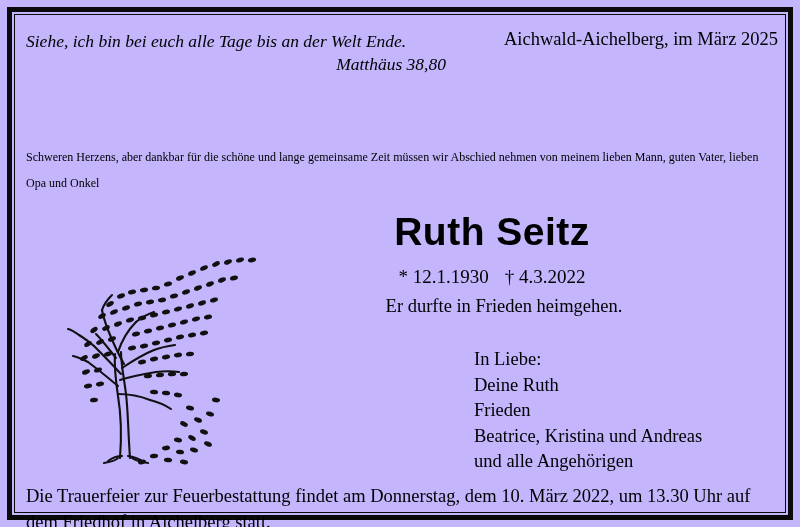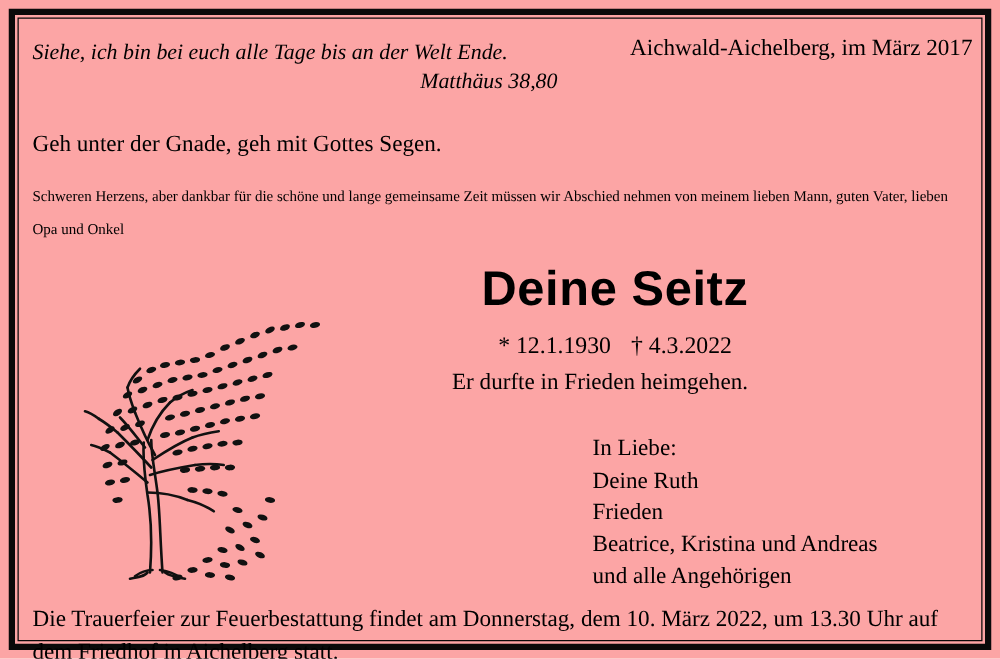--- a/index.html
+++ b/index.html
@@ -12,21 +12,21 @@
     height: 527px;
     overflow: hidden;
     font-family: "Liberation Serif", serif;
     color: #000000;
   }
   #obituary {
     position: relative;
     width: 800px;
     height: 527px;
     box-sizing: border-box;
-    background: #fca5a5;
+    background: #c4b5fd;
   }
   .border-outer {
     position: absolute;
     left: 7px;
     top: 7px;
     width: 786px;
     height: 513px;
     box-sizing: border-box;
     border: 5px solid #0a0a0a;
   }
@@ -117,21 +117,21 @@
     width: 420px;
     text-align: center;
     font-size: 19px;
     line-height: 26px;
     margin-top: 11px;
   }
   .dates .gap { display: inline-block; width: 16px; }
 
   .peace-line {
     position: absolute;
-    left: 248px;
+    left: 272px;
     top: 271px;
     width: 420px;
     text-align: center;
     font-size: 18.5px;
     line-height: 26px;
   }
 
   .signers {
     position: absolute;
     left: 452px;
@@ -166,28 +166,27 @@
 <div id="obituary">
 
   <div class="border-outer"></div>
   <div class="border-inner"></div>
 
   <div class="content">
 
     <div class="top-row">
       <div class="verse">Siehe, ich bin bei euch alle Tage bis an der Welt Ende.</div>
       <div class="verse-ref">Matthäus 38,80</div>
-      <div class="place-date">Aichwald-Aichelberg, im März 2017</div>
+      <div class="place-date">Aichwald-Aichelberg, im März 2025</div>
     </div>
 
-    <div class="line1">Geh unter der Gnade, geh mit Gottes Segen.</div>
 
     <div class="para">Schweren Herzens, aber dankbar für die schöne und lange gemeinsame Zeit müssen wir Abschied nehmen von meinem lieben Mann, guten Vater, lieben Opa und Onkel</div>
 
-    <div class="deceased-name">Deine Seitz</div>
+    <div class="deceased-name">Ruth Seitz</div>
 
     <div class="dates">
       <span>* 12.1.1930</span><span class="gap"></span><span>† 4.3.2022</span>
     </div>
 
     <div class="peace-line">Er durfte in Frieden heimgehen.</div>
 
     <div class="signers">
       <div>In Liebe:</div>
       <div>Deine Ruth</div>

